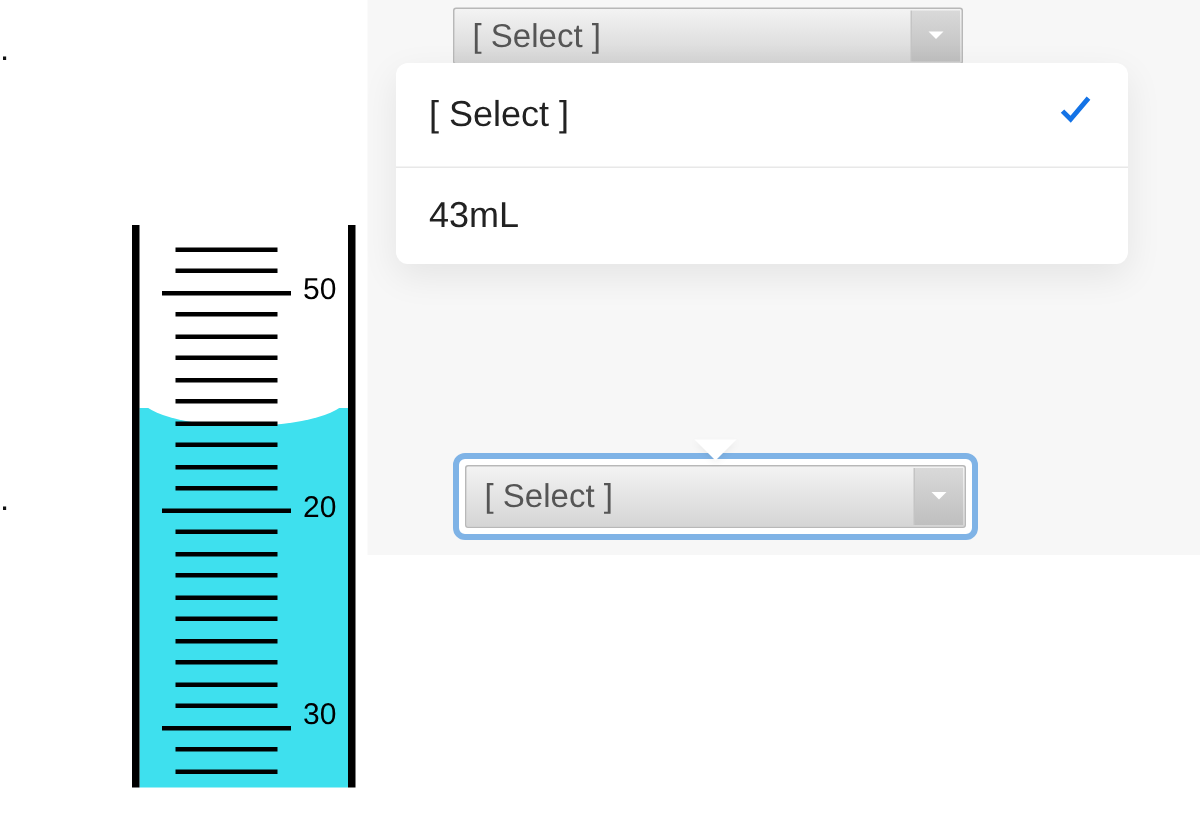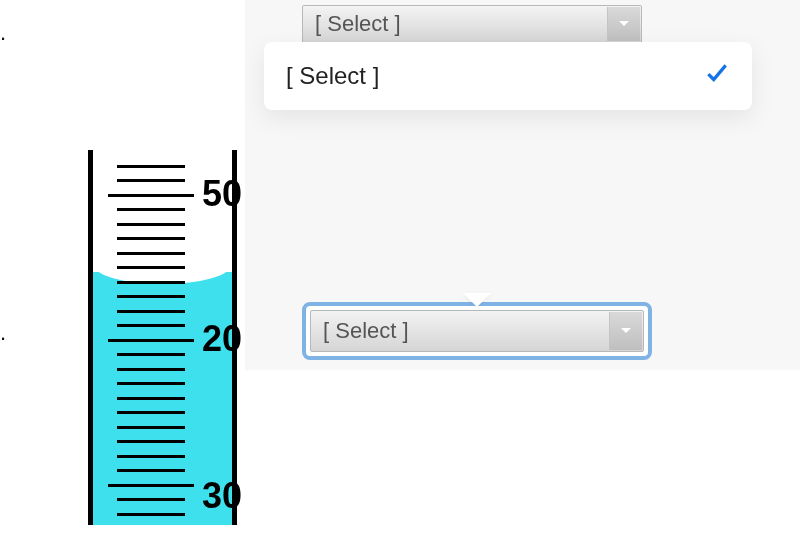--- a/index.html
+++ b/index.html
@@ -129,22 +129,22 @@
   .tick {
     position: absolute;
     height: 3.2px;
     background: #000;
   }
   .tick.minor { left: 37px; width: 68px; }
   .tick.major { left: 28px; width: 86px; }
   .tick-label {
     position: absolute;
     left: 122px;
-    font-size: 36px;
-    font-weight: 700;
+    font-size: 20px;
+    font-weight: 400;
     color: #000;
     transform: translateY(-50%);
   }
 </style>
 </head>
 <body>
 
 <div class="bg-gray"></div>
 
 <div class="qnum" style="left:0; top:20px;">.</div>
@@ -172,32 +172,35 @@
 
 <div class="popover" style="left:264px; top:42px; width:488px;">
   <div class="opt">
     <span>[ Select ]</span>
     <span class="check">
       <svg viewBox="0 0 24 24">
           <path d="M4 13 L9 18 L20 5"></path>
         </svg>
     </span>
   </div>
+  <div class="opt">
+    <span>43mL</span>
+  </div>
 </div>
 <div class="popover-tip" style="left:463px; top:293px;"></div>
 
 <div class="cylinder" style="left:80px; top:150px;">
   <div class="cyl-liquid" style="top:122px;"></div>
   <div class="meniscus" style="top:114px;"></div>
   <div class="cyl-tube"></div>
   <div id="ticks">
       <div class="tick minor" style="top: 362.5px;"></div>
       <div class="tick minor" style="top: 348px;"></div>
       <div class="tick major" style="top: 333.5px;"></div>
-      <div class="tick-label" style="top: 346px;">30</div>
+      <div class="tick-label" style="top: 327px;">30</div>
       <div class="tick minor" style="top: 319px;"></div>
       <div class="tick minor" style="top: 304.5px;"></div>
       <div class="tick minor" style="top: 290px;"></div>
       <div class="tick minor" style="top: 275.5px;"></div>
       <div class="tick minor" style="top: 261px;"></div>
       <div class="tick minor" style="top: 246.5px;"></div>
       <div class="tick minor" style="top: 232px;"></div>
       <div class="tick minor" style="top: 217.5px;"></div>
       <div class="tick minor" style="top: 203px;"></div>
       <div class="tick major" style="top: 188.5px;"></div>

